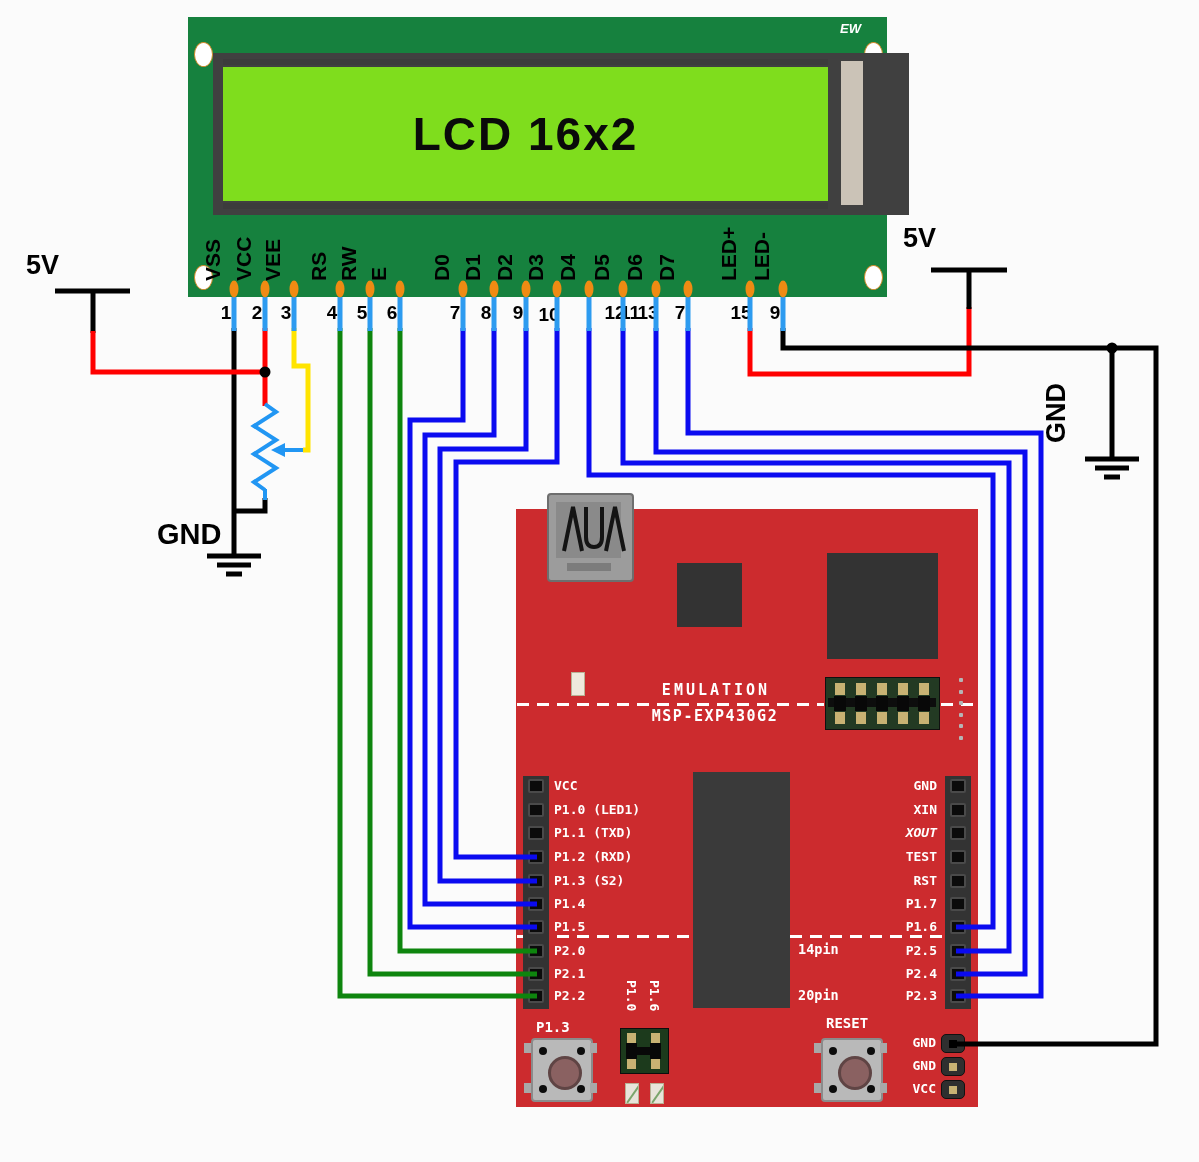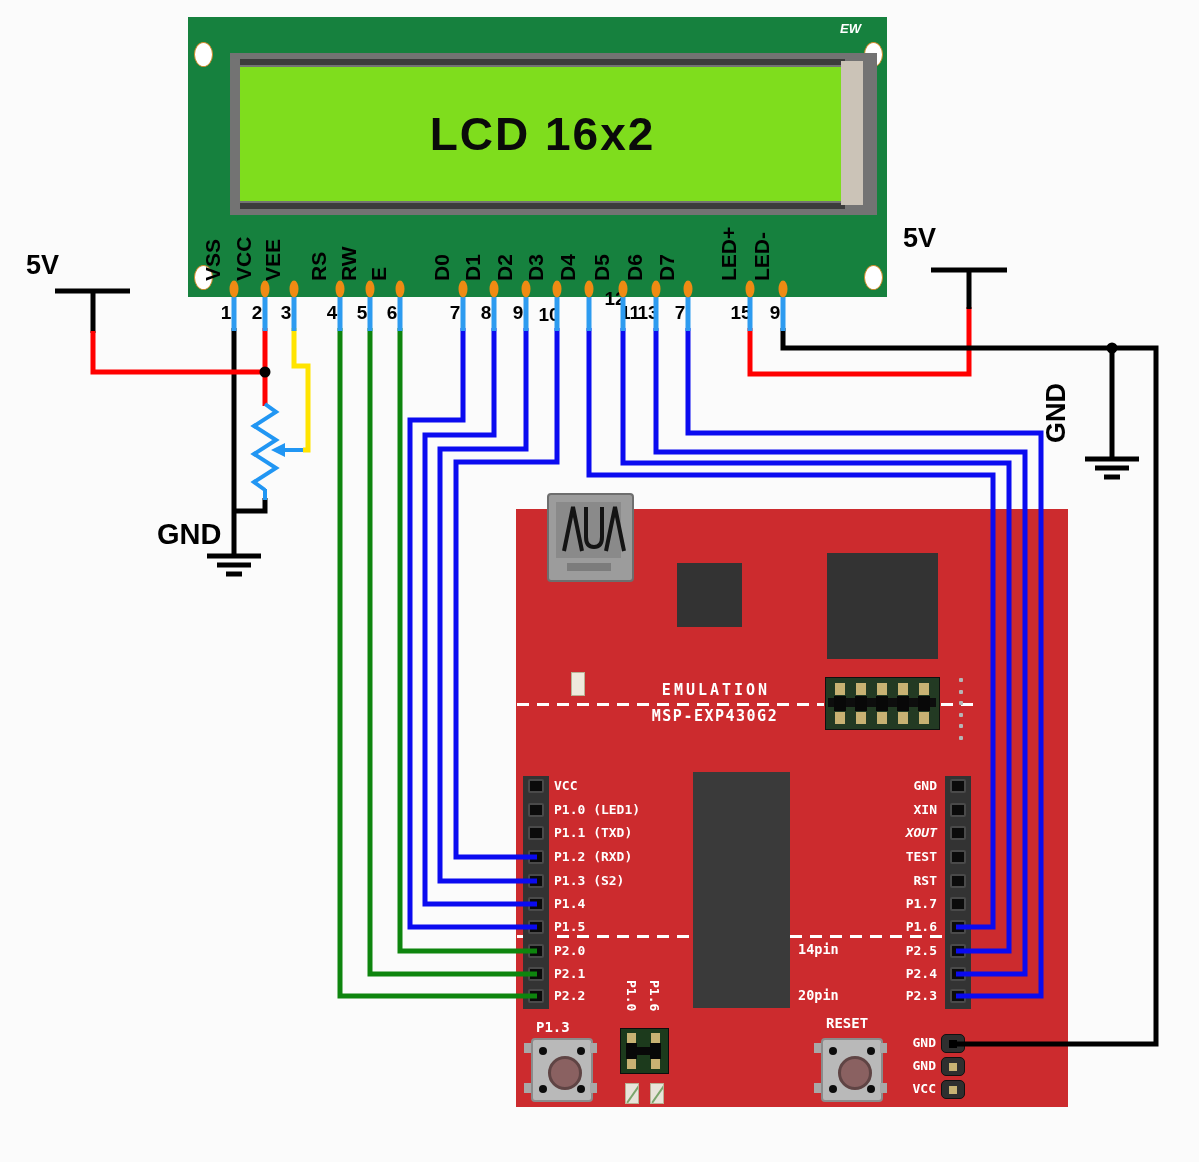--- a/index.html
+++ b/index.html
@@ -3,30 +3,30 @@
 <meta charset="utf-8">
 <style>
   html,body{margin:0;padding:0;background:#fbfbfb;}
   #stage{position:relative;width:1199px;height:1162px;background:#fbfbfb;overflow:hidden;
          font-family:"Liberation Sans",sans-serif;}
   .abs{position:absolute;}
   
   .lcd-board{position:absolute;left:188px;top:17px;width:699px;height:280px;}
   .hole{position:absolute;width:17px;height:23px;background:#fff;border-radius:50%;border:1px solid #cf8a2a;}
   .lcd-logo{position:absolute;left:652px;top:4px;color:#fff;font-size:13px;font-weight:bold;font-style:italic;}
-  .bezel{position:absolute;left:42px;top:36px;width:647px;height:162px;background:#737373;}
+  .bezel{position:absolute;left:25px;top:36px;width:696px;height:162px;background:#404040;}
   .bezel-strip{position:absolute;left:10px;width:605px;height:6px;background:#3c3c3c;}
   .screen{position:absolute;left:10px;top:14px;width:605px;height:134px;display:flex;align-items:center;justify-content:center;}
   .screen span{font-size:46px;font-weight:bold;color:#0a0a0a;letter-spacing:2px;}
   .backlight-tab{position:absolute;left:653px;top:44px;width:22px;height:144px;background:#cbc3b7;}
   .lcd-pin-label{position:absolute;font-size:21px;line-height:21px;font-weight:bold;color:#000;white-space:nowrap;
                  transform:rotate(-90deg);transform-origin:0 100%;}
   .lcd-pin-num{position:absolute;width:30px;text-align:center;font-size:19px;font-weight:bold;color:#000;}
   
-  .msp-board{position:absolute;left:516px;top:509px;width:552px;height:598px;background:#cc2b2e;}
+  .msp-board{position:absolute;left:516px;top:509px;width:462px;height:598px;background:#cc2b2e;}
   .silk{position:absolute;color:#fff;font-family:"DejaVu Sans Mono",monospace;font-weight:bold;font-size:13px;white-space:nowrap;}
   .chip{position:absolute;background:#333;}
   .dashline{position:absolute;height:3px;background:repeating-linear-gradient(90deg,#fff 0 12px,rgba(0,0,0,0) 12px 20px);}
   .hdr-strip{position:absolute;width:26px;height:233px;background:#333;}
   .hdr-pin{position:absolute;width:12px;height:10px;background:#0b0b0b;border:2px solid #4a4a4a;border-radius:2px;}
   .hdr-label-l{position:absolute;left:38px;width:160px;}
   .hdr-label-r{position:absolute;left:291px;width:130px;text-align:right;}
   .usb{position:absolute;left:31px;top:-16px;width:83px;height:85px;background:#9c9c9c;border:2px solid #6e6e6e;border-radius:4px;}
   .emu-conn{position:absolute;left:309px;top:168px;width:113px;height:51px;background:#233a23;border:1px solid #101010;}
   .emu-col{position:absolute;top:5px;width:12px;height:41px;}
@@ -87,21 +87,21 @@
       <div class="lcd-pin-num abs" style="left: 440px; top: 302px;">7</div>
       <div class="lcd-pin-label abs" style="left: 483px; top: 260px;">D1</div>
       <div class="lcd-pin-num abs" style="left: 471px; top: 302px;">8</div>
       <div class="lcd-pin-label abs" style="left: 515px; top: 260px;">D2</div>
       <div class="lcd-pin-num abs" style="left: 503px; top: 302px;">9</div>
       <div class="lcd-pin-label abs" style="left: 546px; top: 260px;">D3</div>
       <div class="lcd-pin-num abs" style="left: 534px; top: 304px;">10</div>
       <div class="lcd-pin-label abs" style="left: 578px; top: 260px;">D4</div>
       <div class="lcd-pin-num abs" style="left: 584px; top: 302px; margin-left: 31px;">11</div>
       <div class="lcd-pin-label abs" style="left: 612px; top: 260px;">D5</div>
-      <div class="lcd-pin-num abs" style="left: 600px; top: 288px;">12</div>
+      <div class="lcd-pin-num abs" style="left: 600px; top: 302px;">12</div>
       <div class="lcd-pin-label abs" style="left: 645px; top: 260px;">D6</div>
       <div class="lcd-pin-num abs" style="left: 633px; top: 302px;">13</div>
       <div class="lcd-pin-label abs" style="left: 677px; top: 260px;">D7</div>
       <div class="lcd-pin-num abs" style="left: 665px; top: 302px;">7</div>
       <div class="lcd-pin-label abs" style="left: 739px; top: 260px;">LED+</div>
       <div class="lcd-pin-num abs" style="left: 726px; top: 302px;">15</div>
       <div class="lcd-pin-label abs" style="left: 772px; top: 260px;">LED-</div>
       <div class="lcd-pin-num abs" style="left: 760px; top: 302px;">9</div>
     </div>
 

